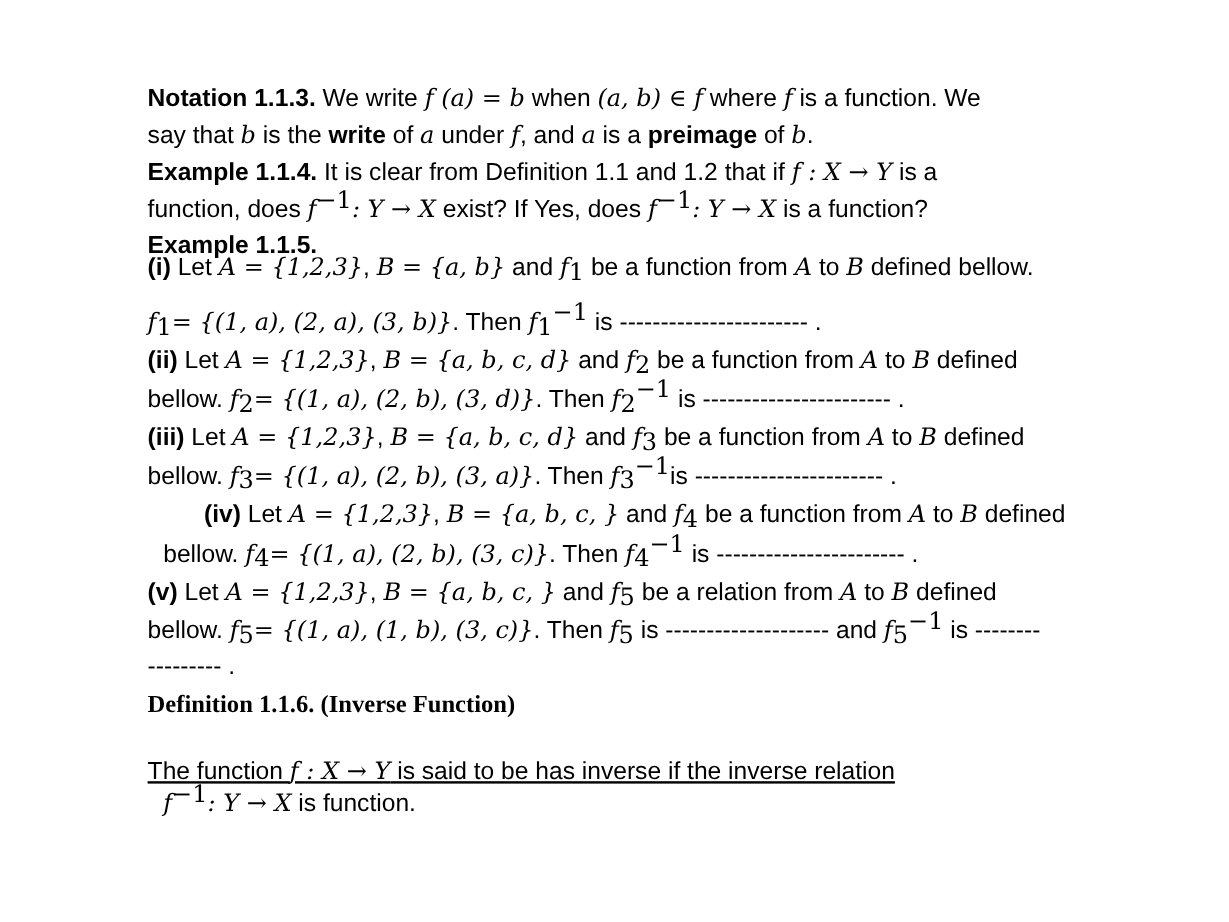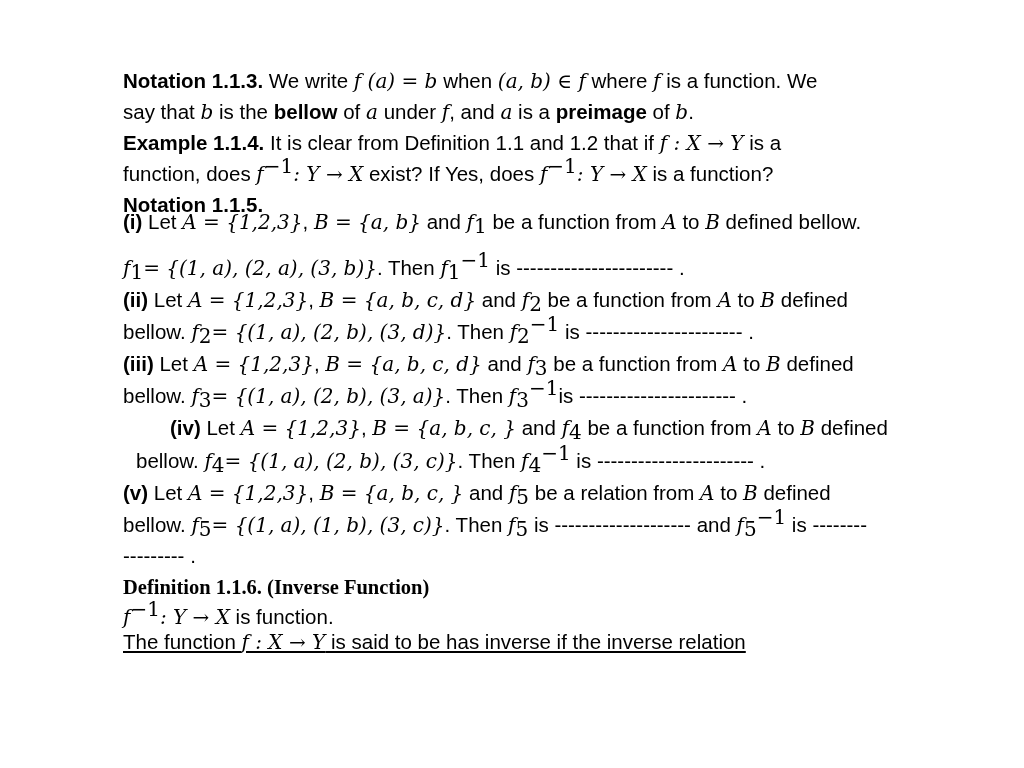--- a/index.html
+++ b/index.html
@@ -42,33 +42,33 @@
 </head>
 <body>
 
 <div class="slide">
 
   <div class="line" style="top:0px;text-align:right;">
     <span class="b">Notation 1.1.3.</span><span> We write </span><span class="m mi">f (a) = b</span><span> when </span><span class="m mi">(a, b) ∈ f</span><span> where </span><span class="m mi">f</span><span> is a function. We</span>
   </div>
 
   <div class="line" style="top:31px;">
-    <span>say that </span><span class="m mi">b</span><span> is the </span><span class="b">bellow</span><span> of </span><span class="m mi">a</span><span> under </span><span class="m mi">f</span><span>, and </span><span class="m mi">a</span><span> is a </span><span class="b">preimage</span><span> of </span><span class="m mi">b</span><span>.</span>
+    <span>say that </span><span class="m mi">b</span><span> is the </span><span class="b">write</span><span> of </span><span class="m mi">a</span><span> under </span><span class="m mi">f</span><span>, and </span><span class="m mi">a</span><span> is a </span><span class="b">preimage</span><span> of </span><span class="m mi">b</span><span>.</span>
   </div>
 
   <div class="line" style="top:62px;">
     <span class="b">Example 1.1.4.</span><span> It is clear from Definition 1.1 and 1.2 that if </span><span class="m mi">f : X → Y</span><span> is a</span>
   </div>
 
   <div class="line" style="top:93px;">
     <span>function, does </span><span class="m mi">f</span><sup class="m">−1</sup><span class="m mi">: Y → X</span><span> exist? If Yes, does </span><span class="m mi">f</span><sup class="m">−1</sup><span class="m mi">: Y → X</span><span> is a function?</span>
   </div>
 
   <div class="line" style="top:124px;">
-    <span class="b">Notation 1.1.5.</span>
+    <span class="b">Example 1.1.5.</span>
   </div>
 
   <div class="line" style="top:141px;">
     <span class="b">(i)</span><span> Let </span><span class="m mi">A = {1,2,3}</span><span>, </span><span class="m mi">B = {a, b}</span><span> and </span><span class="m mi">f</span><sub class="m">1</sub><span> be a </span><span>function</span><span> from </span><span class="m mi">A</span><span> to </span><span class="m mi">B</span><span> defined bellow.</span>
   </div>
 
   <div class="line" style="top:187px;">
     <span class="m mi">f</span><sub class="m">1</sub><span class="m mi">= {(1, a), (2, a), (3, b)}</span><span>. Then </span><span class="m mi">f</span><sub class="m">1</sub><sup class="m">−1</sup><span> is </span><span>-----------------------</span><span> .</span>
   </div>
 
@@ -107,17 +107,17 @@
   <div class="line" style="top:475px;">
     <span>---------</span><span> .</span>
   </div>
 
   <div class="line" style="top:506px;font-family:Liberation Serif, serif;">
     <span class="b">Definition 1.1.6. (Inverse Function)</span>
   </div>
   <div class="line" style="top:561px;text-decoration:underline;">
     <span>The function </span><span class="m mi">f : X  → Y</span><span> is said to be has inverse if the inverse relation</span>
   </div>
-  <div class="line" style="top:536px;">
+  <div class="line" style="top:588px;margin-left:13px;">
     <span class="m mi">f</span><sup class="m">−1</sup><span class="m mi">: Y  → X</span><span>  is function.</span>
   </div>
 
 </div>
 
 </body></html>

